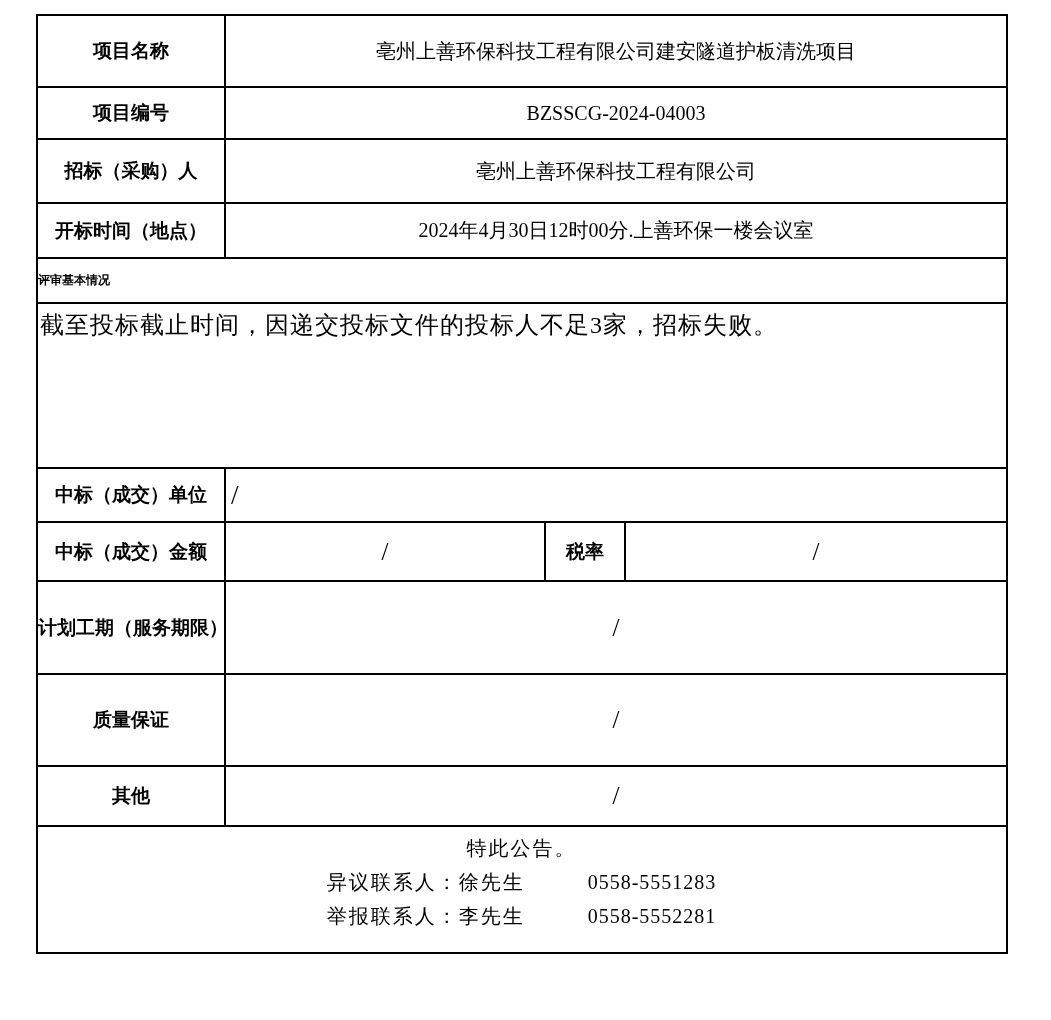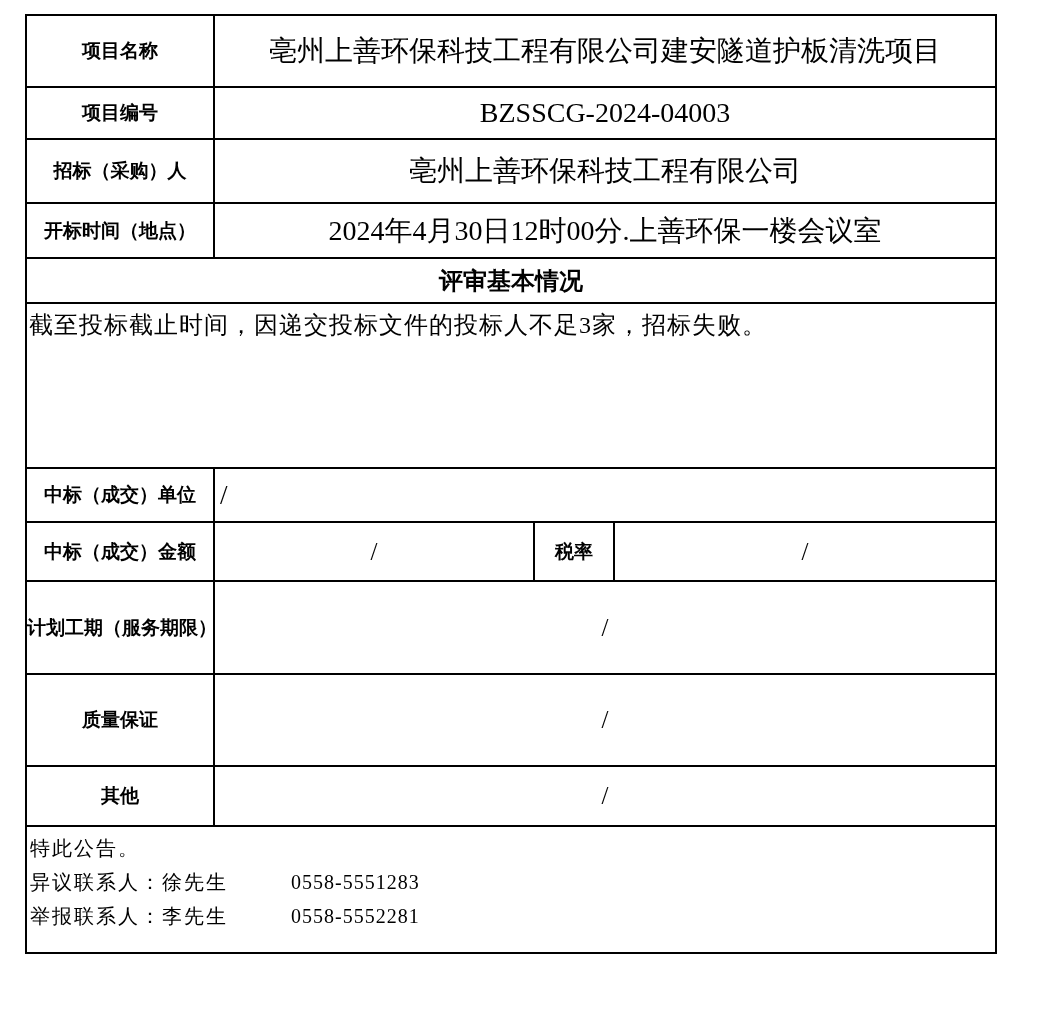--- a/index.html
+++ b/index.html
@@ -6,74 +6,74 @@
     margin: 0;
     padding: 0;
     background: #ffffff;
     width: 1051px;
     height: 1020px;
     position: relative;
     color: #000000;
   }
   #doc-table {
     position: absolute;
-    left: 25px;
+    left: 36px;
     top: 14px;
     width: 970px;
     border-collapse: collapse;
     table-layout: fixed;
   }
   #doc-table td {
     border: 2px solid #000000;
     padding: 0;
     overflow: hidden;
     vertical-align: middle;
   }
   .label-cell {
     font-family: "Liberation Sans", sans-serif;
     font-weight: bold;
     font-size: 19px;
     text-align: center;
     white-space: nowrap;
   }
   .value-cell {
     font-family: "Liberation Serif", serif;
-    font-size: 28px;
+    font-size: 20px;
     text-align: center;
   }
   .slash-cell {
     font-family: "Liberation Serif", serif;
     font-size: 25px;
     font-weight: 300;
     text-align: center;
   }
   .slash-left {
     text-align: left;
     padding-left: 5px !important;
     font-size: 27px;
   }
   .review-header-cell {
     font-family: "Liberation Sans", sans-serif;
     font-weight: bold;
-    font-size: 24px;
-    text-align: center;
+    font-size: 12px;
+    text-align: left;
   }
   .review-content-cell {
     font-family: "Liberation Serif", serif;
     font-size: 24px;
     text-align: left;
     vertical-align: top !important;
     padding: 5px 3px 0 2px !important;
     letter-spacing: 1px;
   }
   .two-line-label div { line-height: 26px; }
   .footer-cell {
     font-family: "Liberation Serif", serif;
     font-size: 20px;
-    text-align: left;
+    text-align: center;
     vertical-align: top !important;
     padding: 4px 4px 0 3px !important;
     letter-spacing: 2px;
     line-height: 34px;
   }
   .contact-phone {
     display: inline-block;
     margin-left: 63px;
     letter-spacing: 1px;
   }

